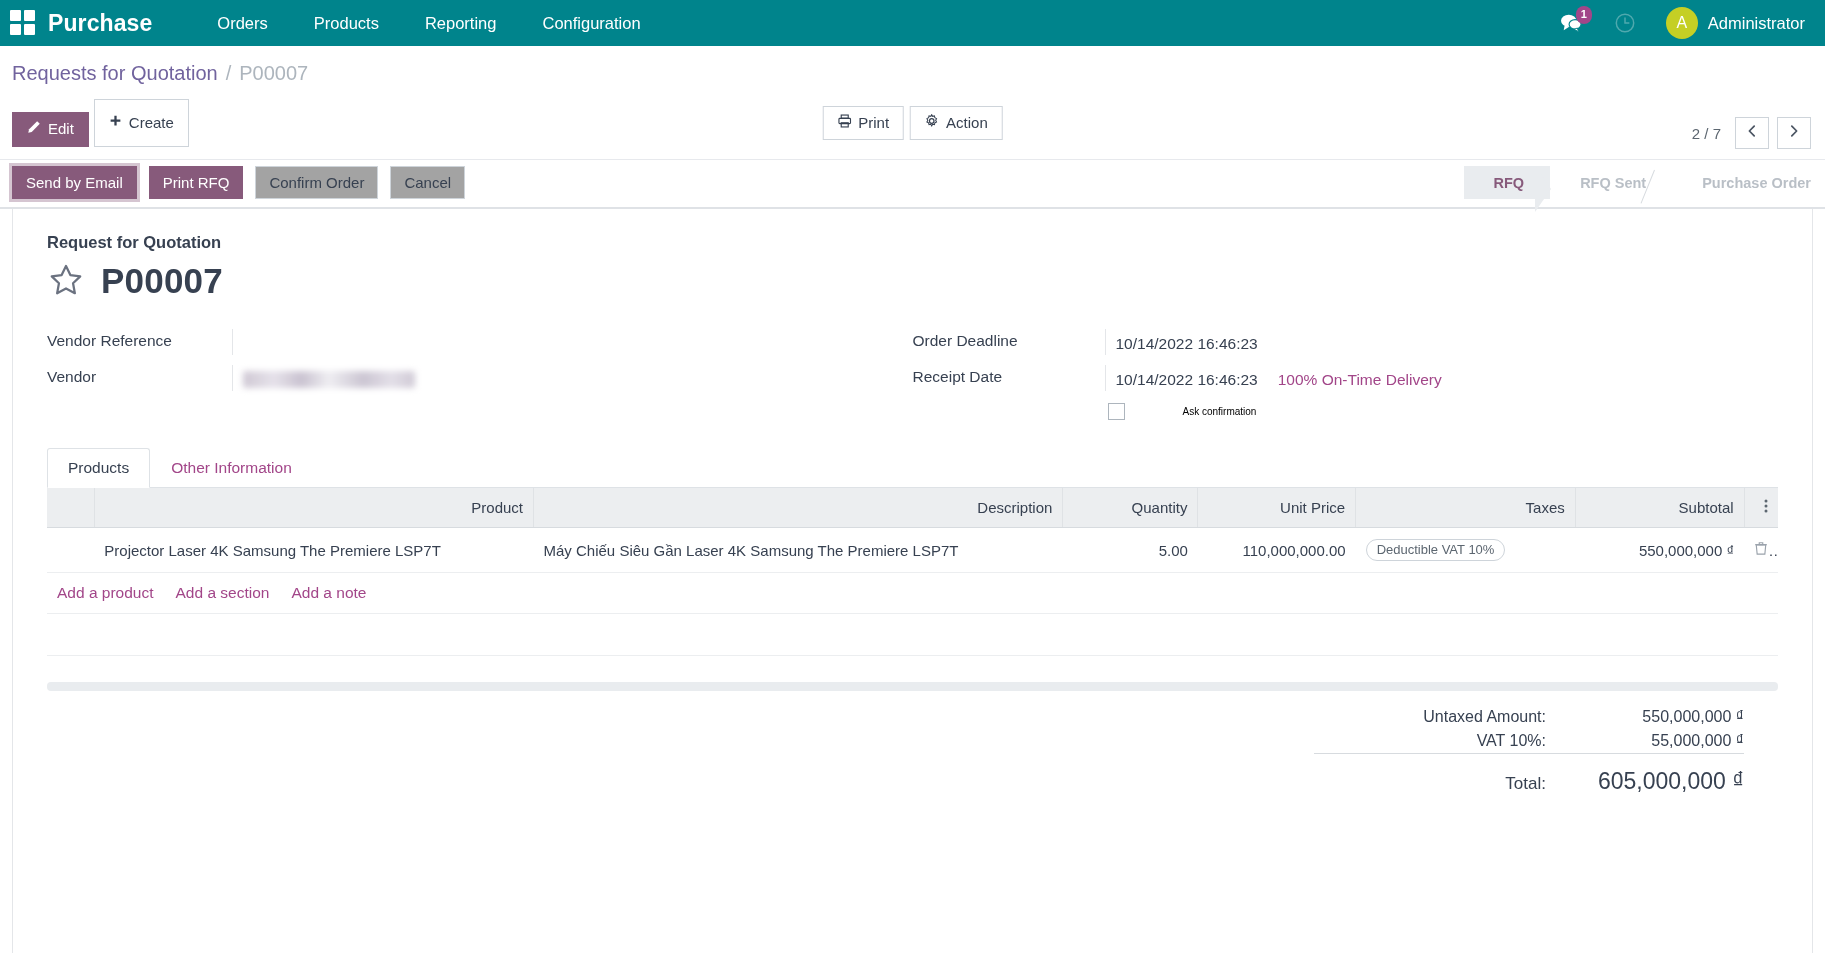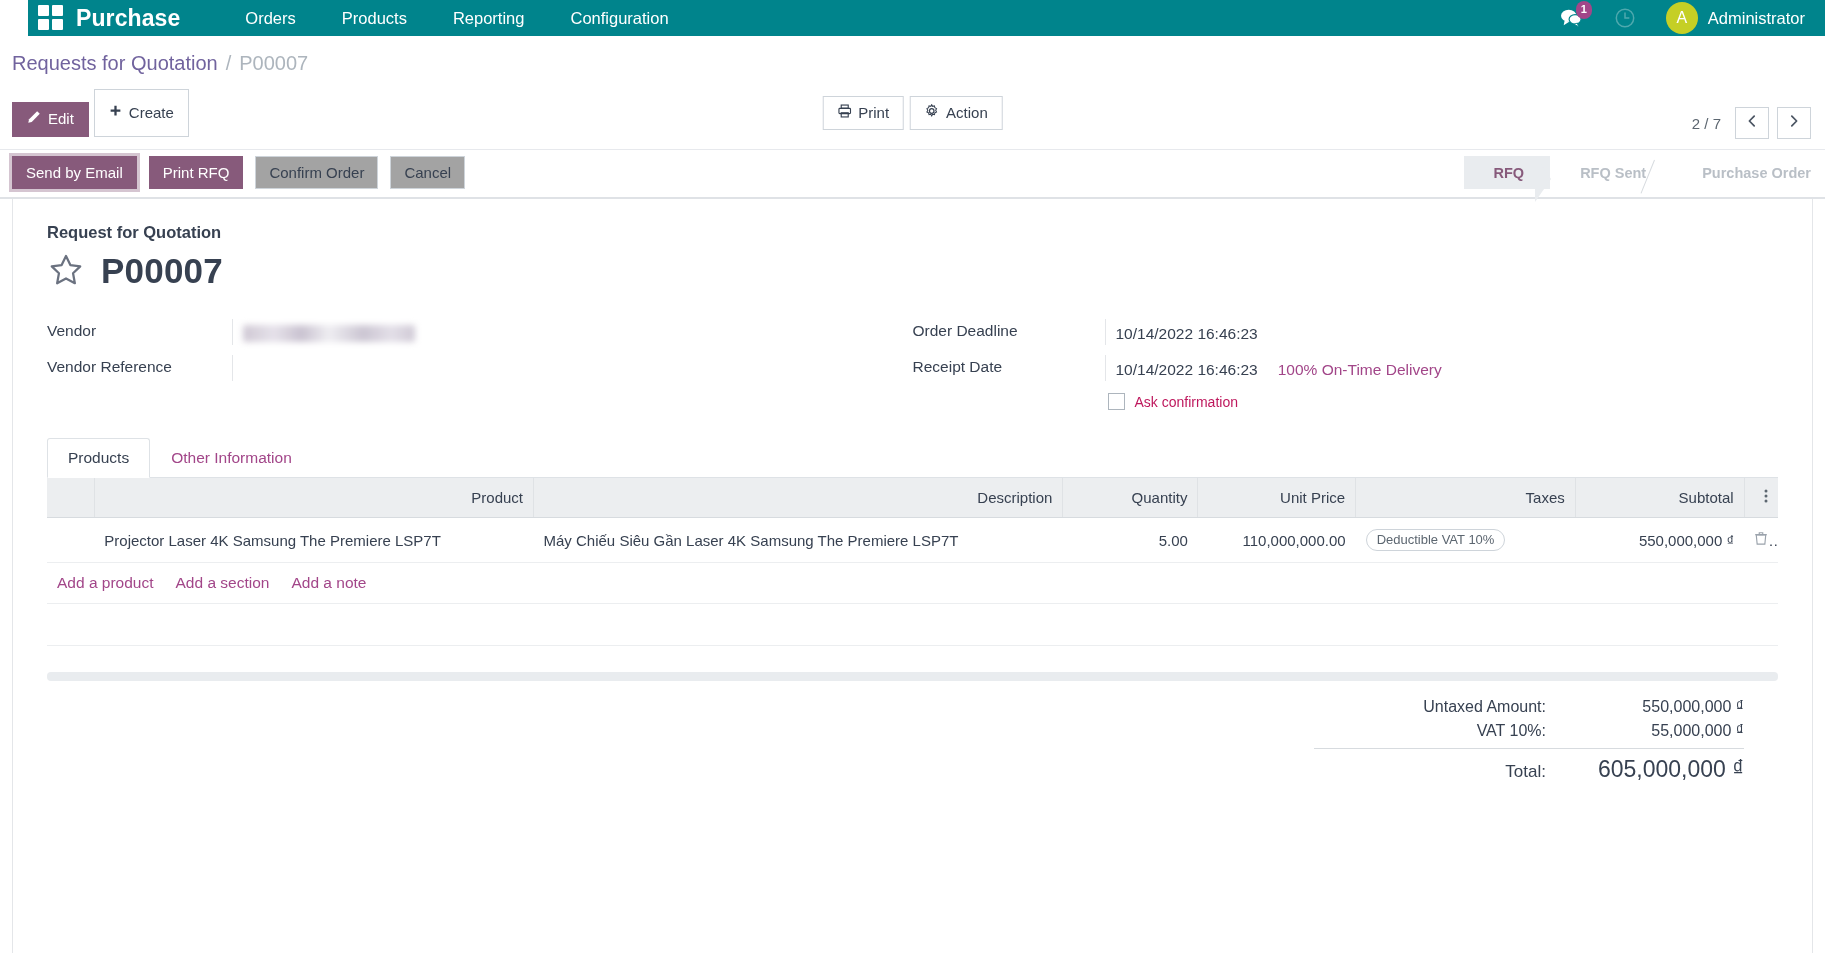--- a/index.html
+++ b/index.html
@@ -6,27 +6,26 @@
   html, body {
     width: 1825px; height: 953px;
     font-family: "Liberation Sans", sans-serif;
     background: #ffffff;
     color: #374151;
     overflow: hidden;
   }
 
   
   .navbar {
-    height: 36px;
+    height: 46px;
     background: #00848c;
     display: flex;
     align-items: center;
     padding: 0 18px 0 10px;
     color: #ffffff;
-    margin-left: 28px;
   }
   .apps-grid {
     width: 26px; height: 26px;
     display: grid;
     grid-template-columns: 11px 11px;
     grid-template-rows: 11px 11px;
     gap: 3px;
     margin-right: 12px;
     cursor: pointer;
   }
@@ -302,21 +301,21 @@
   }
   .ontime-link { color: #a24689; cursor: pointer; font-size: 15.5px; white-space: nowrap; }
   .check-row { display: flex; align-items: center; gap: 10px; margin-top: 12px; padding-left: 195px; }
   .checkbox {
     width: 17px; height: 17px;
     border: 1px solid #adb5bd;
     background: #fff;
     display: inline-block;
     cursor: pointer;
   }
-  .check-label { font-size: 14px; color: #be185d; }
+  .check-label { font-size: 10px; color: #000000; margin-left: 48px; }
 
   
   .notebook-tabs {
     display: flex;
     border-bottom: 1px solid #dee2e6;
     margin-bottom: 0;
   }
   .ntab {
     font-size: 15.5px;
     padding: 10px 20px;
@@ -417,21 +416,21 @@
     padding-right: 28px;
     white-space: nowrap;
   }
   .tval {
     font-size: 16px;
     color: #374151;
     width: 170px;
     text-align: right;
     white-space: nowrap;
   }
-  .trow.total { border-top: 1px solid #d7dbdf; margin-top: 5px; padding-top: 7px; }
+  .trow.total { border-top: 1px solid #d7dbdf; padding-top: 14px; }
   .trow.total .tlabel { font-weight: 400; font-size: 17px; }
   .trow.total .tval { font-size: 23px; font-weight: 400; }
 </style>
 </head>
 <body>
 
 <div class="navbar">
   <div class="apps-grid">
     <span></span>
       <span></span>
@@ -568,28 +567,28 @@
           <path d="M12 2.6 l2.9 6.1 6.6.9 -4.8 4.6 1.2 6.6 -5.9-3.2 -5.9 3.2 1.2-6.6 -4.8-4.6 6.6-.9 Z" fill="none" stroke="#6b7280" stroke-width="1.5" stroke-linejoin="round"></path>
         </svg>
       </span>
       <span class="doc-name">P00007</span>
     </div>
 
     <div class="groups">
 
       <div class="group left">
         <div class="frow">
+          <div class="flabel">Vendor Reference</div>
+          <div class="fvalue"></div>
+        </div>
+        <div class="frow">
           <div class="flabel">Vendor</div>
           <div class="fvalue">
             <span class="blurred"></span>
           </div>
-        </div>
-        <div class="frow">
-          <div class="flabel">Vendor Reference</div>
-          <div class="fvalue"></div>
         </div>
       </div>
 
       <div class="group right">
         <div class="frow">
           <div class="flabel">Order Deadline</div>
           <div class="fvalue">10/14/2022 16:46:23</div>
         </div>
         <div class="frow">
           <div class="flabel">Receipt Date</div>

